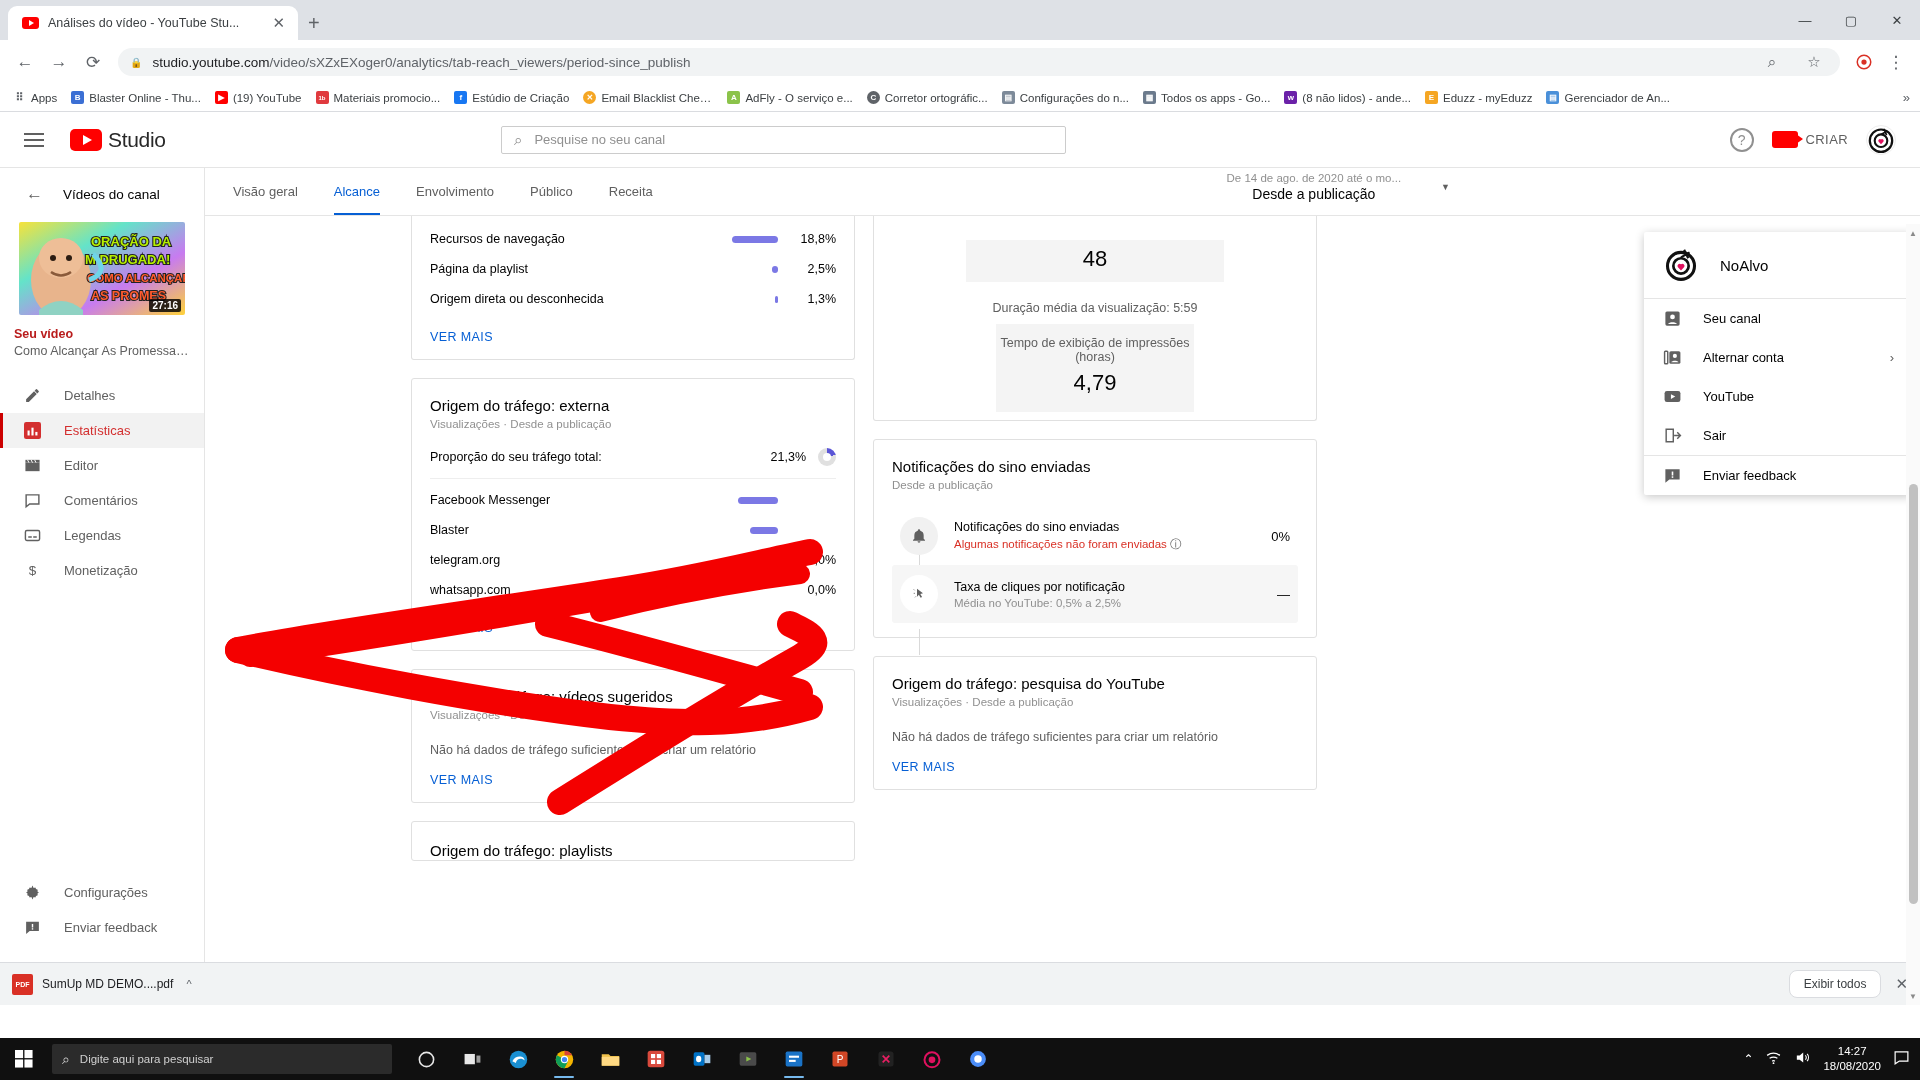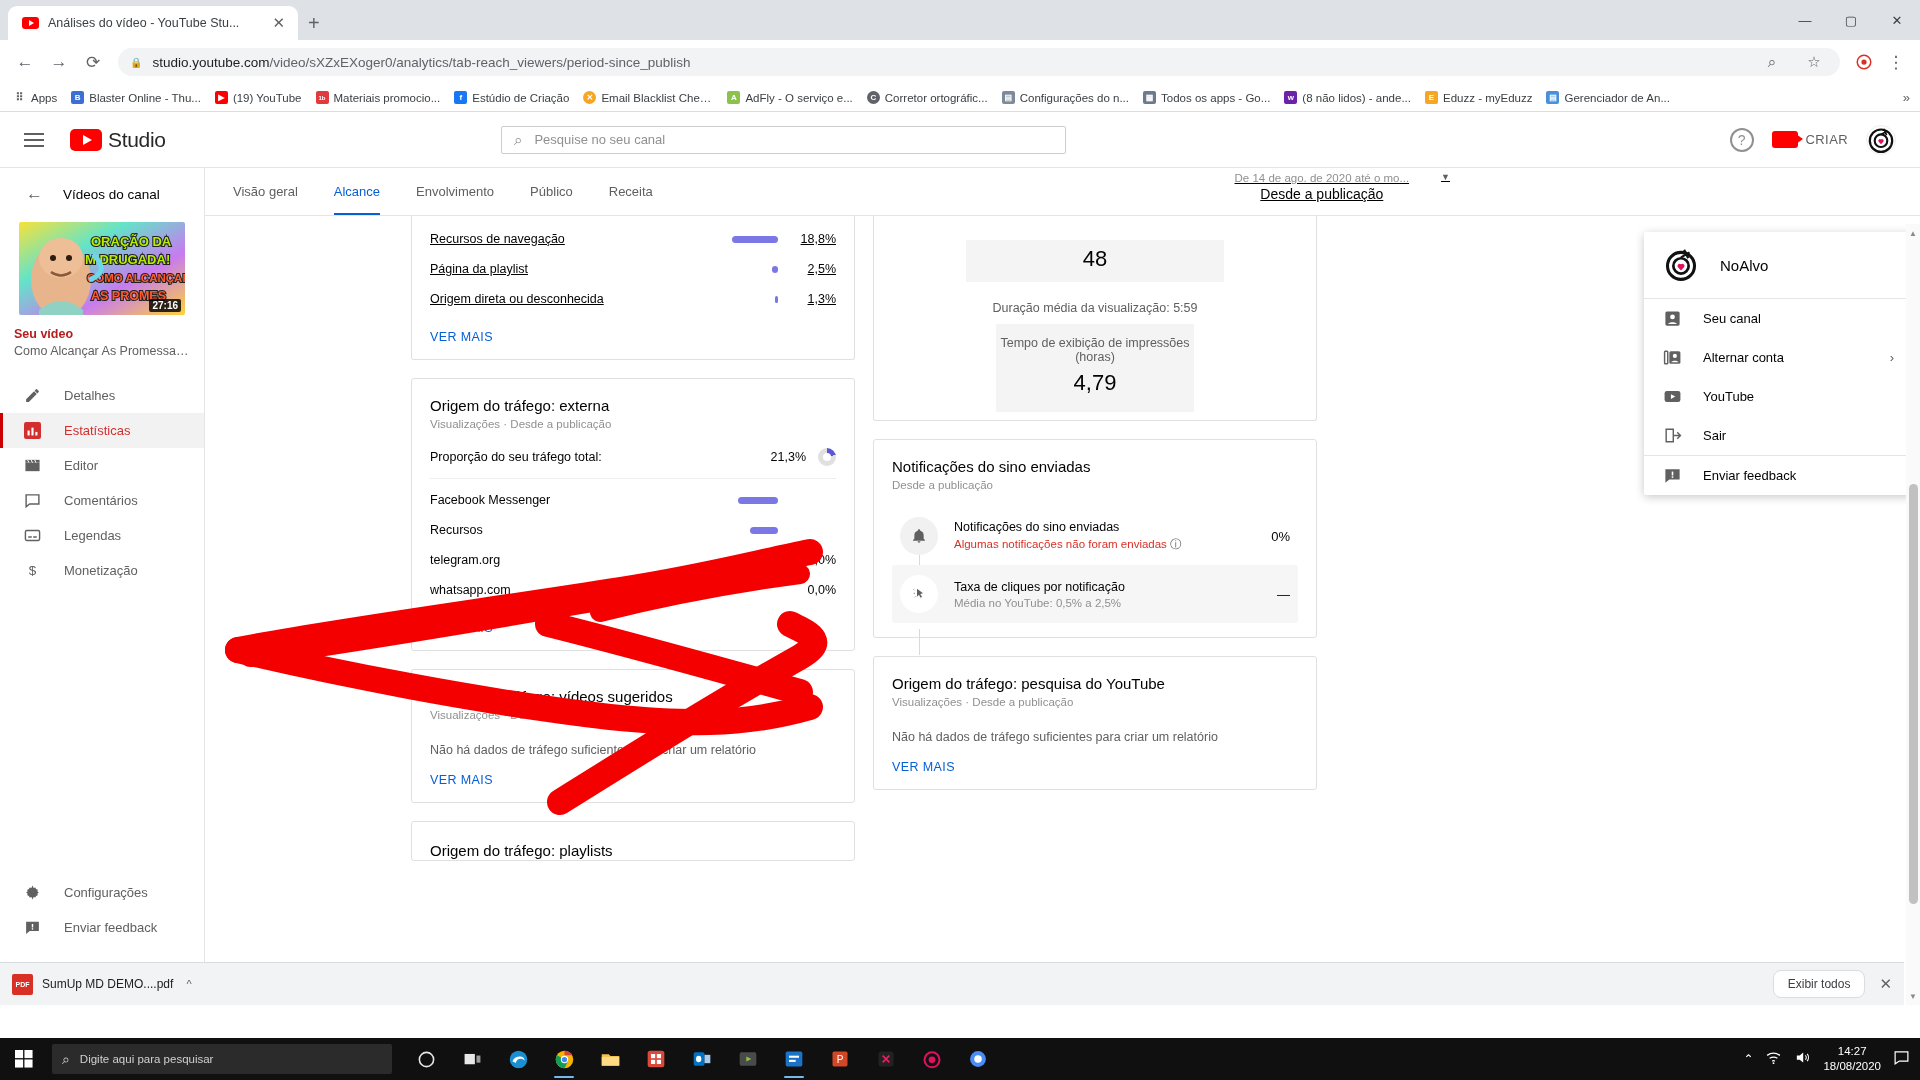--- a/index.html
+++ b/index.html
@@ -172,21 +172,21 @@
   .an-tab {
     padding: 0 18px; display: flex; align-items: center; cursor: pointer;
     font-size: 13px; color: #606060; position: relative;
   }
   .an-tab.sel { color: #065fd4; }
   .an-tab.sel::after {
     content:""; position:absolute; left:18px; right:18px; bottom:0; height:2px; background:#065fd4;
   }
   .daterange {
     position: absolute; right: 470px; top: 4px; text-align: center; cursor:pointer;
-    display: flex; align-items: flex-start; gap: 32px; text-decoration: underline;
+    display: flex; align-items: center; gap: 40px;
   }
   .dr-txt .small { font-size: 11.5px; color: #909090; }
   .dr-txt .big { font-size: 14px; color: #030303; margin-top: 2px; }
   .dr-caret { font-size: 9px; color: #606060; }
 
   .scroll-area { position: absolute; top: 48px; left: 0; right: 0; bottom: 0; }
   .cards {
     display: flex; gap: 18px; padding: 0 0 0 0;
     position: absolute; left: 0; top: 0;
   }
@@ -270,21 +270,21 @@
   .acct-ico { width: 21px; height: 21px; flex: none; display:flex;align-items:center;justify-content:center;color:#606060;}
   .acct-chev { margin-left: auto; color: #606060; font-size: 13px; }
 
   
   .vscroll { position: absolute; right: 0; top: 56px; bottom: 0; width: 14px; background: #fafafa; z-index: 50;}
   .vthumb { position: absolute; right: 2px; top: 260px; width: 9px; height: 420px; background: #c1c1c1; border-radius: 5px; }
   .vs-arrow { position:absolute; left:0; right:0; height:14px; display:flex; align-items:center; justify-content:center; color:#8a8a8a; font-size:8px;}
 
   
   .dlbar {
-    position: absolute; left: 0; right: 16px; bottom: 0; height: 43px; background: #f1f3f4;
+    position: absolute; left: 0; right: 0; bottom: 0; height: 43px; background: #f1f3f4;
     border-top: 1px solid #dadce0; display: flex; align-items: center; padding: 16px 12px; gap: 10px;
   }
   .dl-item { display: flex; align-items: center; gap: 9px; font-size: 12px; color: #202124; }
   .dl-ico {
     width: 21px; height: 21px; background: #d93025; border-radius: 2px; color: #fff;
     font-size: 7px; display: flex; align-items: center; justify-content: center; font-weight: bold;
   }
   .dl-caret { color: #5f6368; font-size: 11px; margin-left: 4px; cursor: pointer;}
   .dl-right { margin-left: auto; display: flex; align-items: center; gap: 14px; }
   .dl-btn {
@@ -573,21 +573,21 @@
             </div>
             <div class="dr-caret">▼</div>
           </div>
         </div>
 
         <div class="scroll-area">
           <div class="cards" style="left:0;top:0;">
 
             <div class="col left">
 
-              <div class="card clipped-top" style="padding-top:8px;text-decoration:underline;">
+              <div class="card clipped-top" style="padding-top:8px;">
                 <div class="srow">
                   <span class="lbl">Recursos de navegação</span>
                   <span class="barwrap">
                       <span class="bar" style="width:46px;"></span>
                     </span>
                   <span class="pct">18,8%</span>
                 </div>
                 <div class="srow">
                   <span class="lbl">Página da playlist</span>
                   <span class="barwrap">
@@ -615,21 +615,21 @@
                 </div>
                 <div class="hr-line"></div>
                 <div class="srow" style="margin-top:6px;">
                   <span class="lbl">Facebook Messenger</span>
                   <span class="barwrap">
                       <span class="bar" style="width:40px;"></span>
                     </span>
                   <span class="pct"></span>
                 </div>
                 <div class="srow">
-                  <span class="lbl">Recursos</span>
+                  <span class="lbl">Blaster</span>
                   <span class="barwrap">
                       <span class="bar" style="width:28px;"></span>
                     </span>
                   <span class="pct"></span>
                 </div>
                 <div class="srow">
                   <span class="lbl">telegram.org</span>
                   <span class="barwrap"></span>
                   <span class="pct">0,0%</span>
                 </div>

